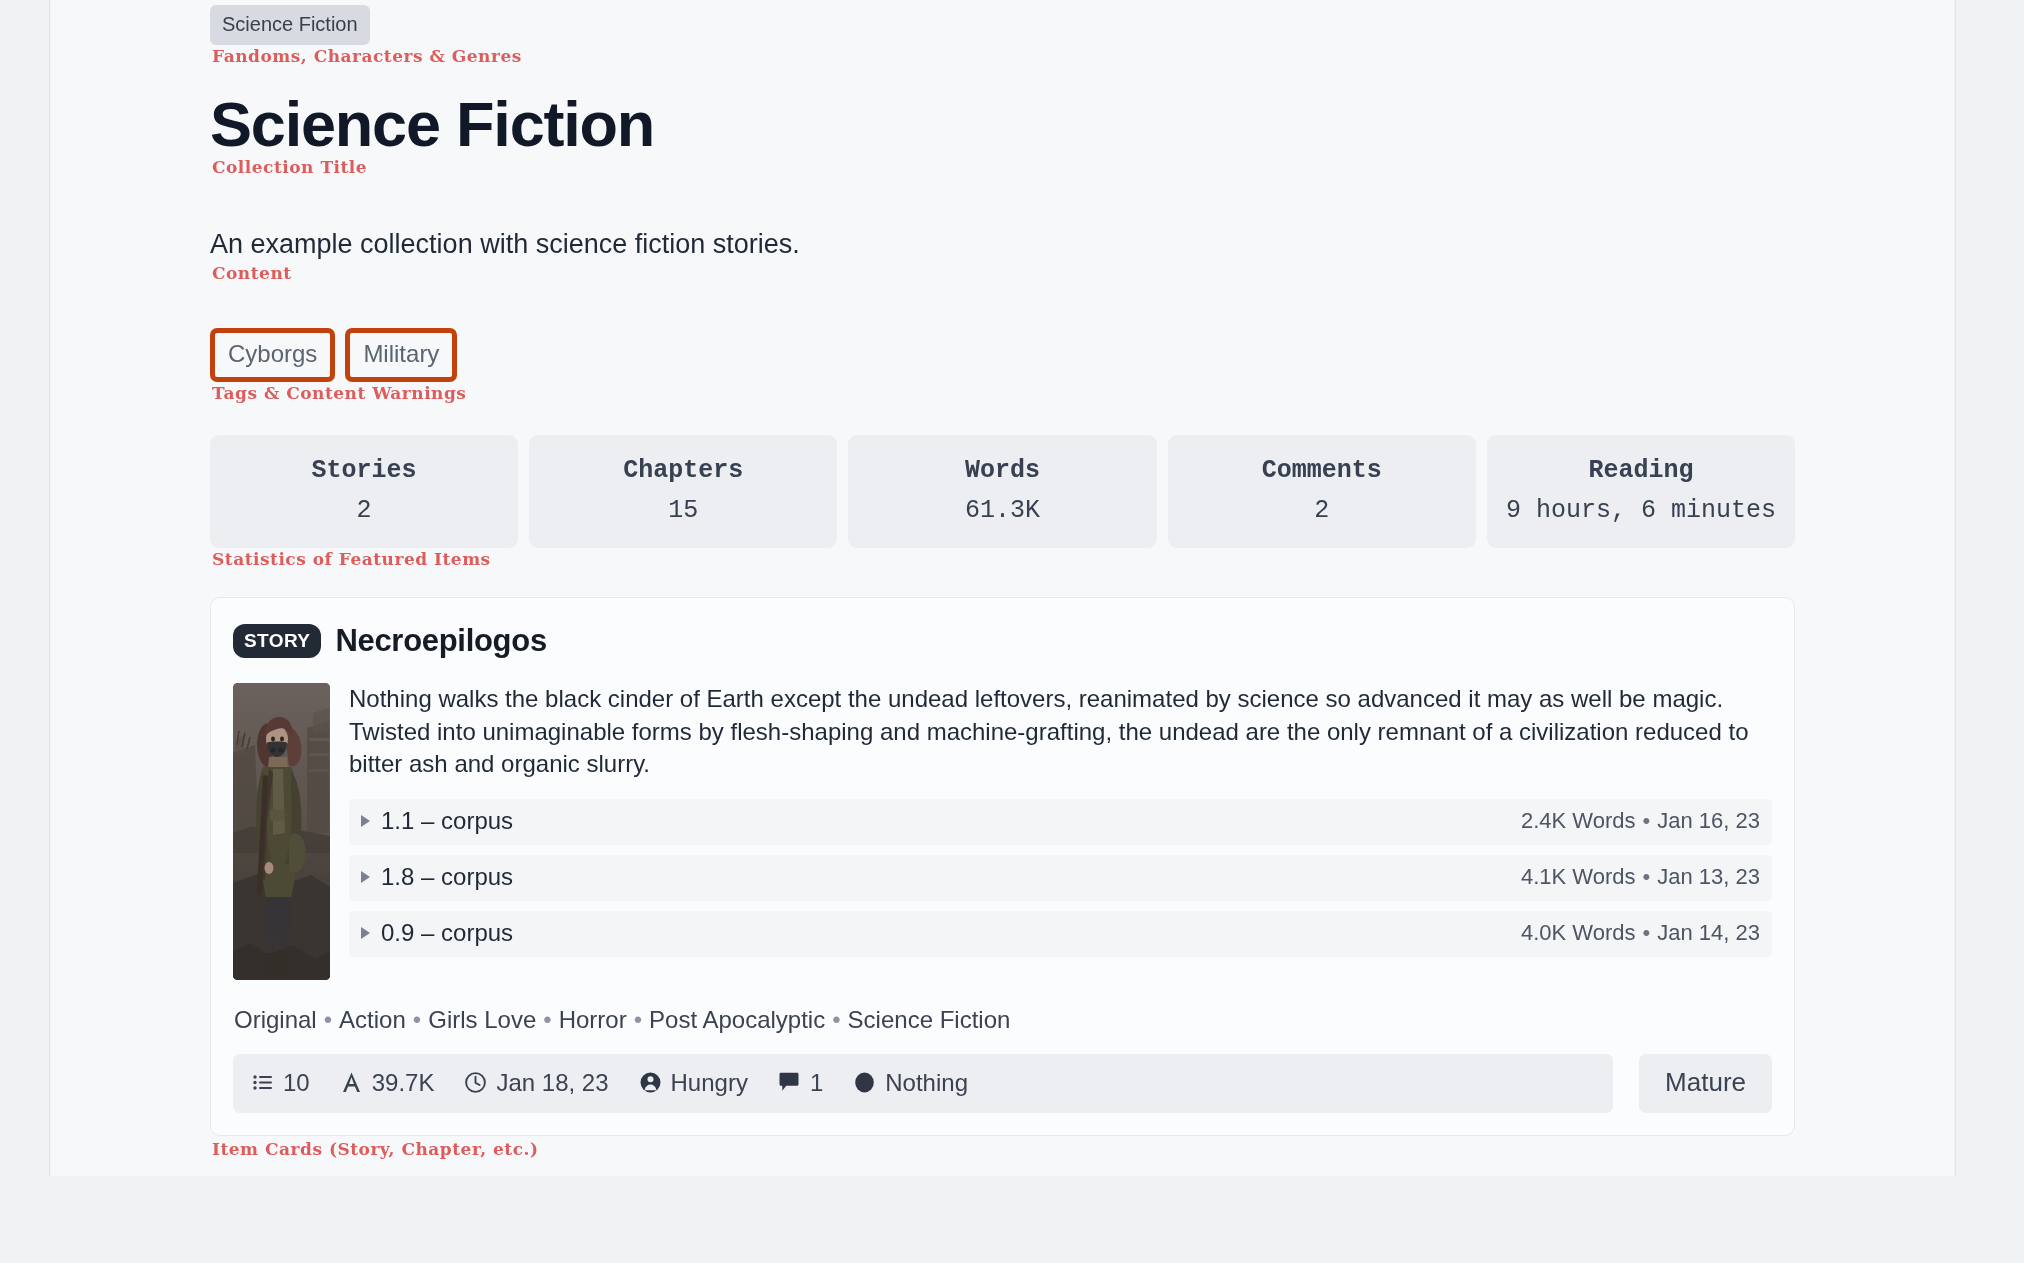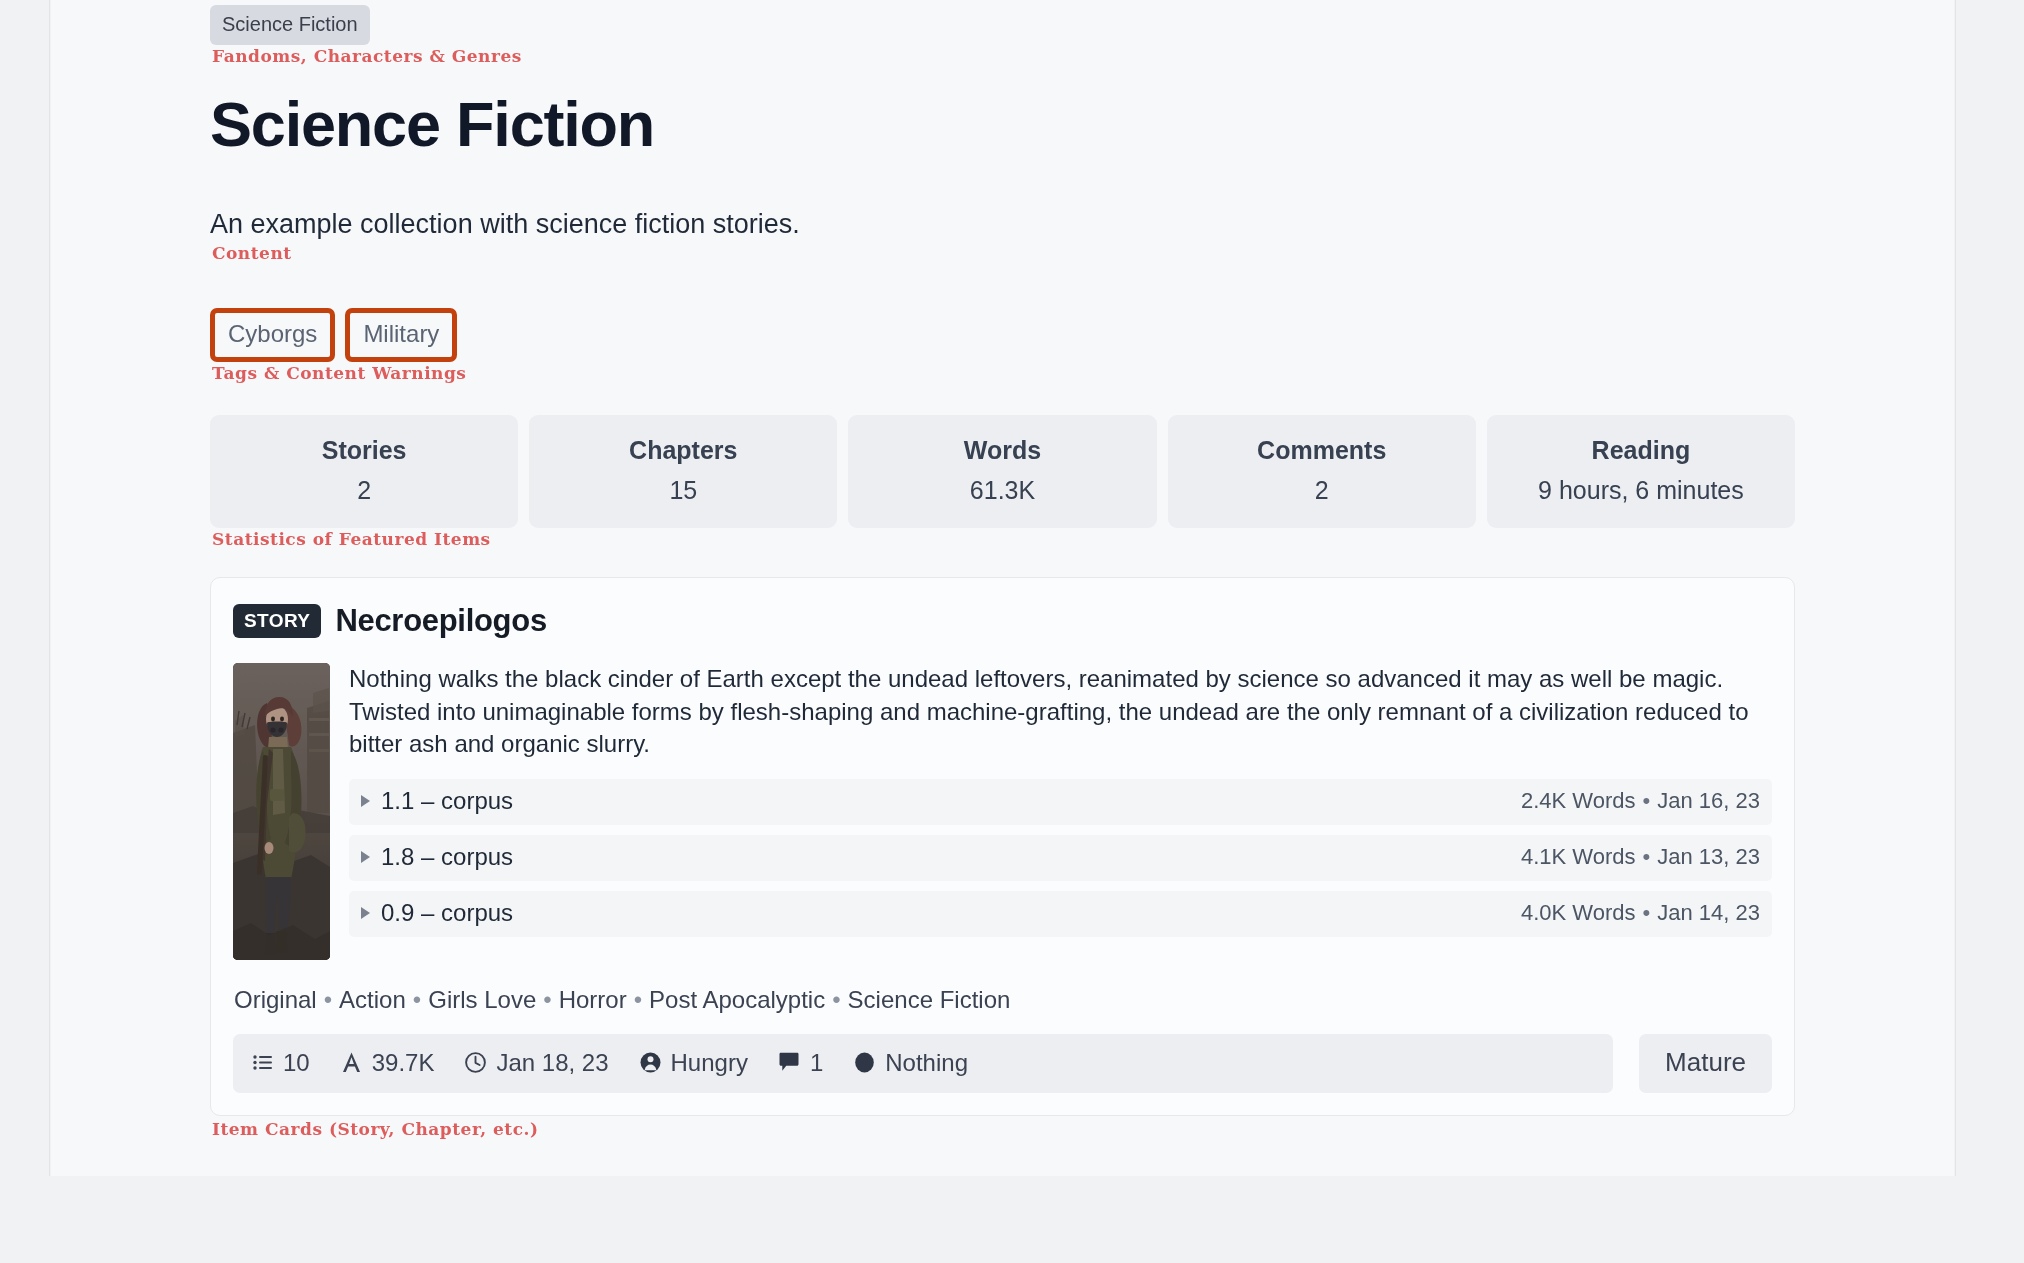--- a/index.html
+++ b/index.html
@@ -112,20 +112,21 @@
     font-size: 24px;
     line-height: 1;
     padding: 9px 13px 11px 13px;
   }
 
   
   .stats-block { margin-top: 33px; }
   .stats-row {
     display: flex;
     gap: 11px;
+    font-family: Liberation Mono, monospace;
   }
   .stat-box {
     flex: 1;
     background: #eceef1;
     border-radius: 9px;
     padding: 22px 10px 24px 10px;
     text-align: center;
   }
   .stat-label {
     font-size: 25px;
@@ -155,21 +156,21 @@
     padding: 3px 0 0 0;
   }
   .kind-badge {
     background: #222a36;
     color: #ffffff;
     font-size: 19px;
     font-weight: bold;
     letter-spacing: 0.4px;
     line-height: 1;
     padding: 7px 11px 8px 11px;
-    border-radius: 6px;
+    border-radius: 12px;
   }
   .item-title {
     font-size: 31px;
     font-weight: bold;
     color: #161c26;
     letter-spacing: -0.3px;
   }
 
   .card-body {
     display: flex;
@@ -291,20 +292,21 @@
   <div class="content">
     <div class="inner">
 
       <div class="chip-row">
         <span class="fandom-chip">Science Fiction</span>
       </div>
       <div class="anno">Fandoms, Characters &amp; Genres</div>
 
       <div class="title-block">
         <h1 class="collection-title">Science Fiction</h1>
+        <div class="anno">Collection Title</div>
       </div>
 
       <div class="desc-block">
         <div class="desc-text">An example collection with science fiction stories.</div>
         <div class="anno">Content</div>
       </div>
 
       <div class="tag-block">
         <div class="tag-row">
           <span class="tag-pill">Cyborgs</span>

